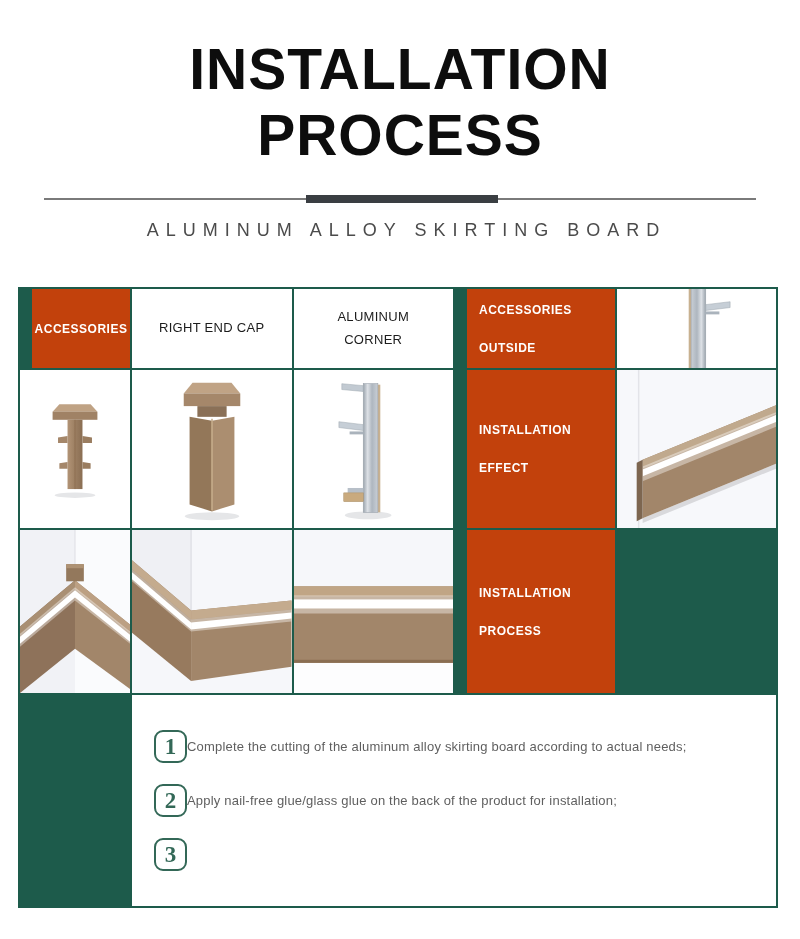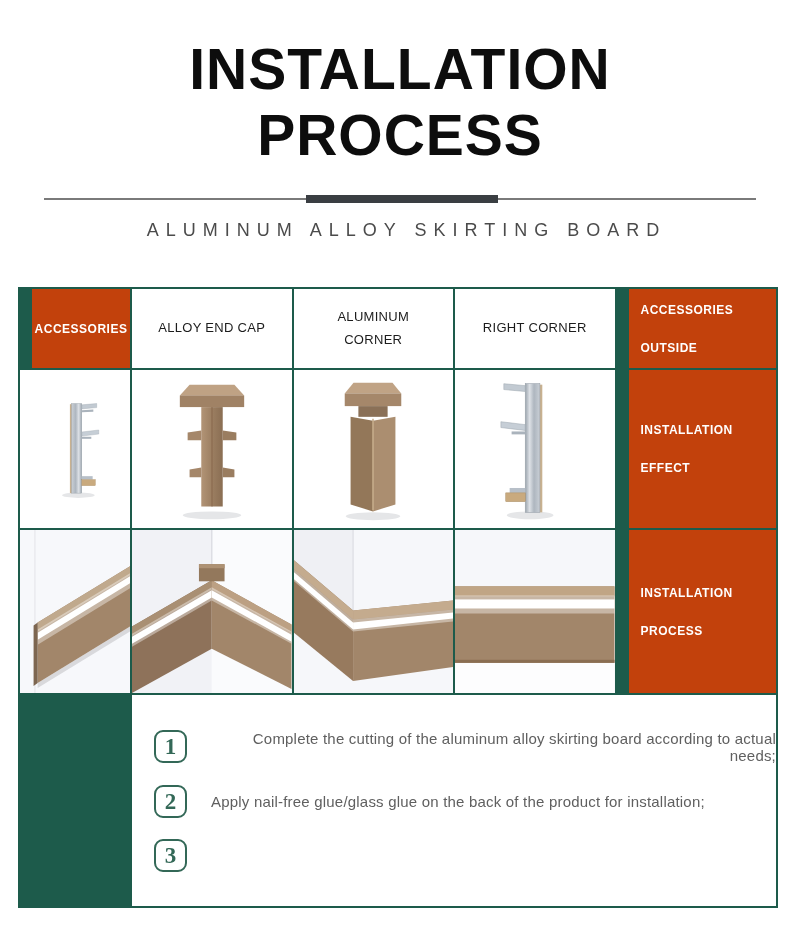--- a/index.html
+++ b/index.html
@@ -56,21 +56,21 @@
     grid-column:2/6;background:#ffffff;display:flex;flex-direction:column;
     justify-content:center;gap:21px;padding-left:22px;
   }
   .step{display:flex;align-items:center;}
   .badge{
     width:29px;height:29px;flex:0 0 29px;border:2.5px solid #336857;border-radius:9px;
     display:flex;align-items:center;justify-content:center;
     color:#336857;font-family:"Liberation Serif", serif;font-size:23px;font-weight:600;
     line-height:1;
   }
-  .step-text{margin-left:24px;font-size:15px;color:#5f5f5f;letter-spacing:.2px;text-align:right;}
+  .step-text{font-size:13px;color:#5f5f5f;letter-spacing:.2px;text-align:right;}
 </style>
 </head>
 <body>
 
 <div class="hero">
   <h1 class="hero-title">
     <div>INSTALLATION</div>
     <div>PROCESS</div>
   </h1>
   <div class="divider">
@@ -78,27 +78,24 @@
   </div>
   <div class="subtitle">ALUMINUM ALLOY SKIRTING BOARD</div>
 </div>
 
 <div class="spec-table">
 
   <div class="cell cell-green center">
     <span class="lbl">ACCESSORIES</span>
   </div>
   <div class="cell col-head">
-    <span class="lbl">ALLOY END CAP</span>
+    <span class="lbl">RIGHT END CAP</span>
   </div>
   <div class="cell col-head">
     <span class="lbl narrow">ALUMINUM CORNER</span>
-  </div>
-  <div class="cell col-head">
-    <span class="lbl">RIGHT CORNER</span>
   </div>
 
   <div class="cell cell-green left">
     <span class="lbl">ACCESSORIES</span>
     <span class="lbl">OUTSIDE</span>
   </div>
 
   <div class="cell img-cell">
     <svg width="158" height="154" viewBox="0 0 162 158">
       <defs>

